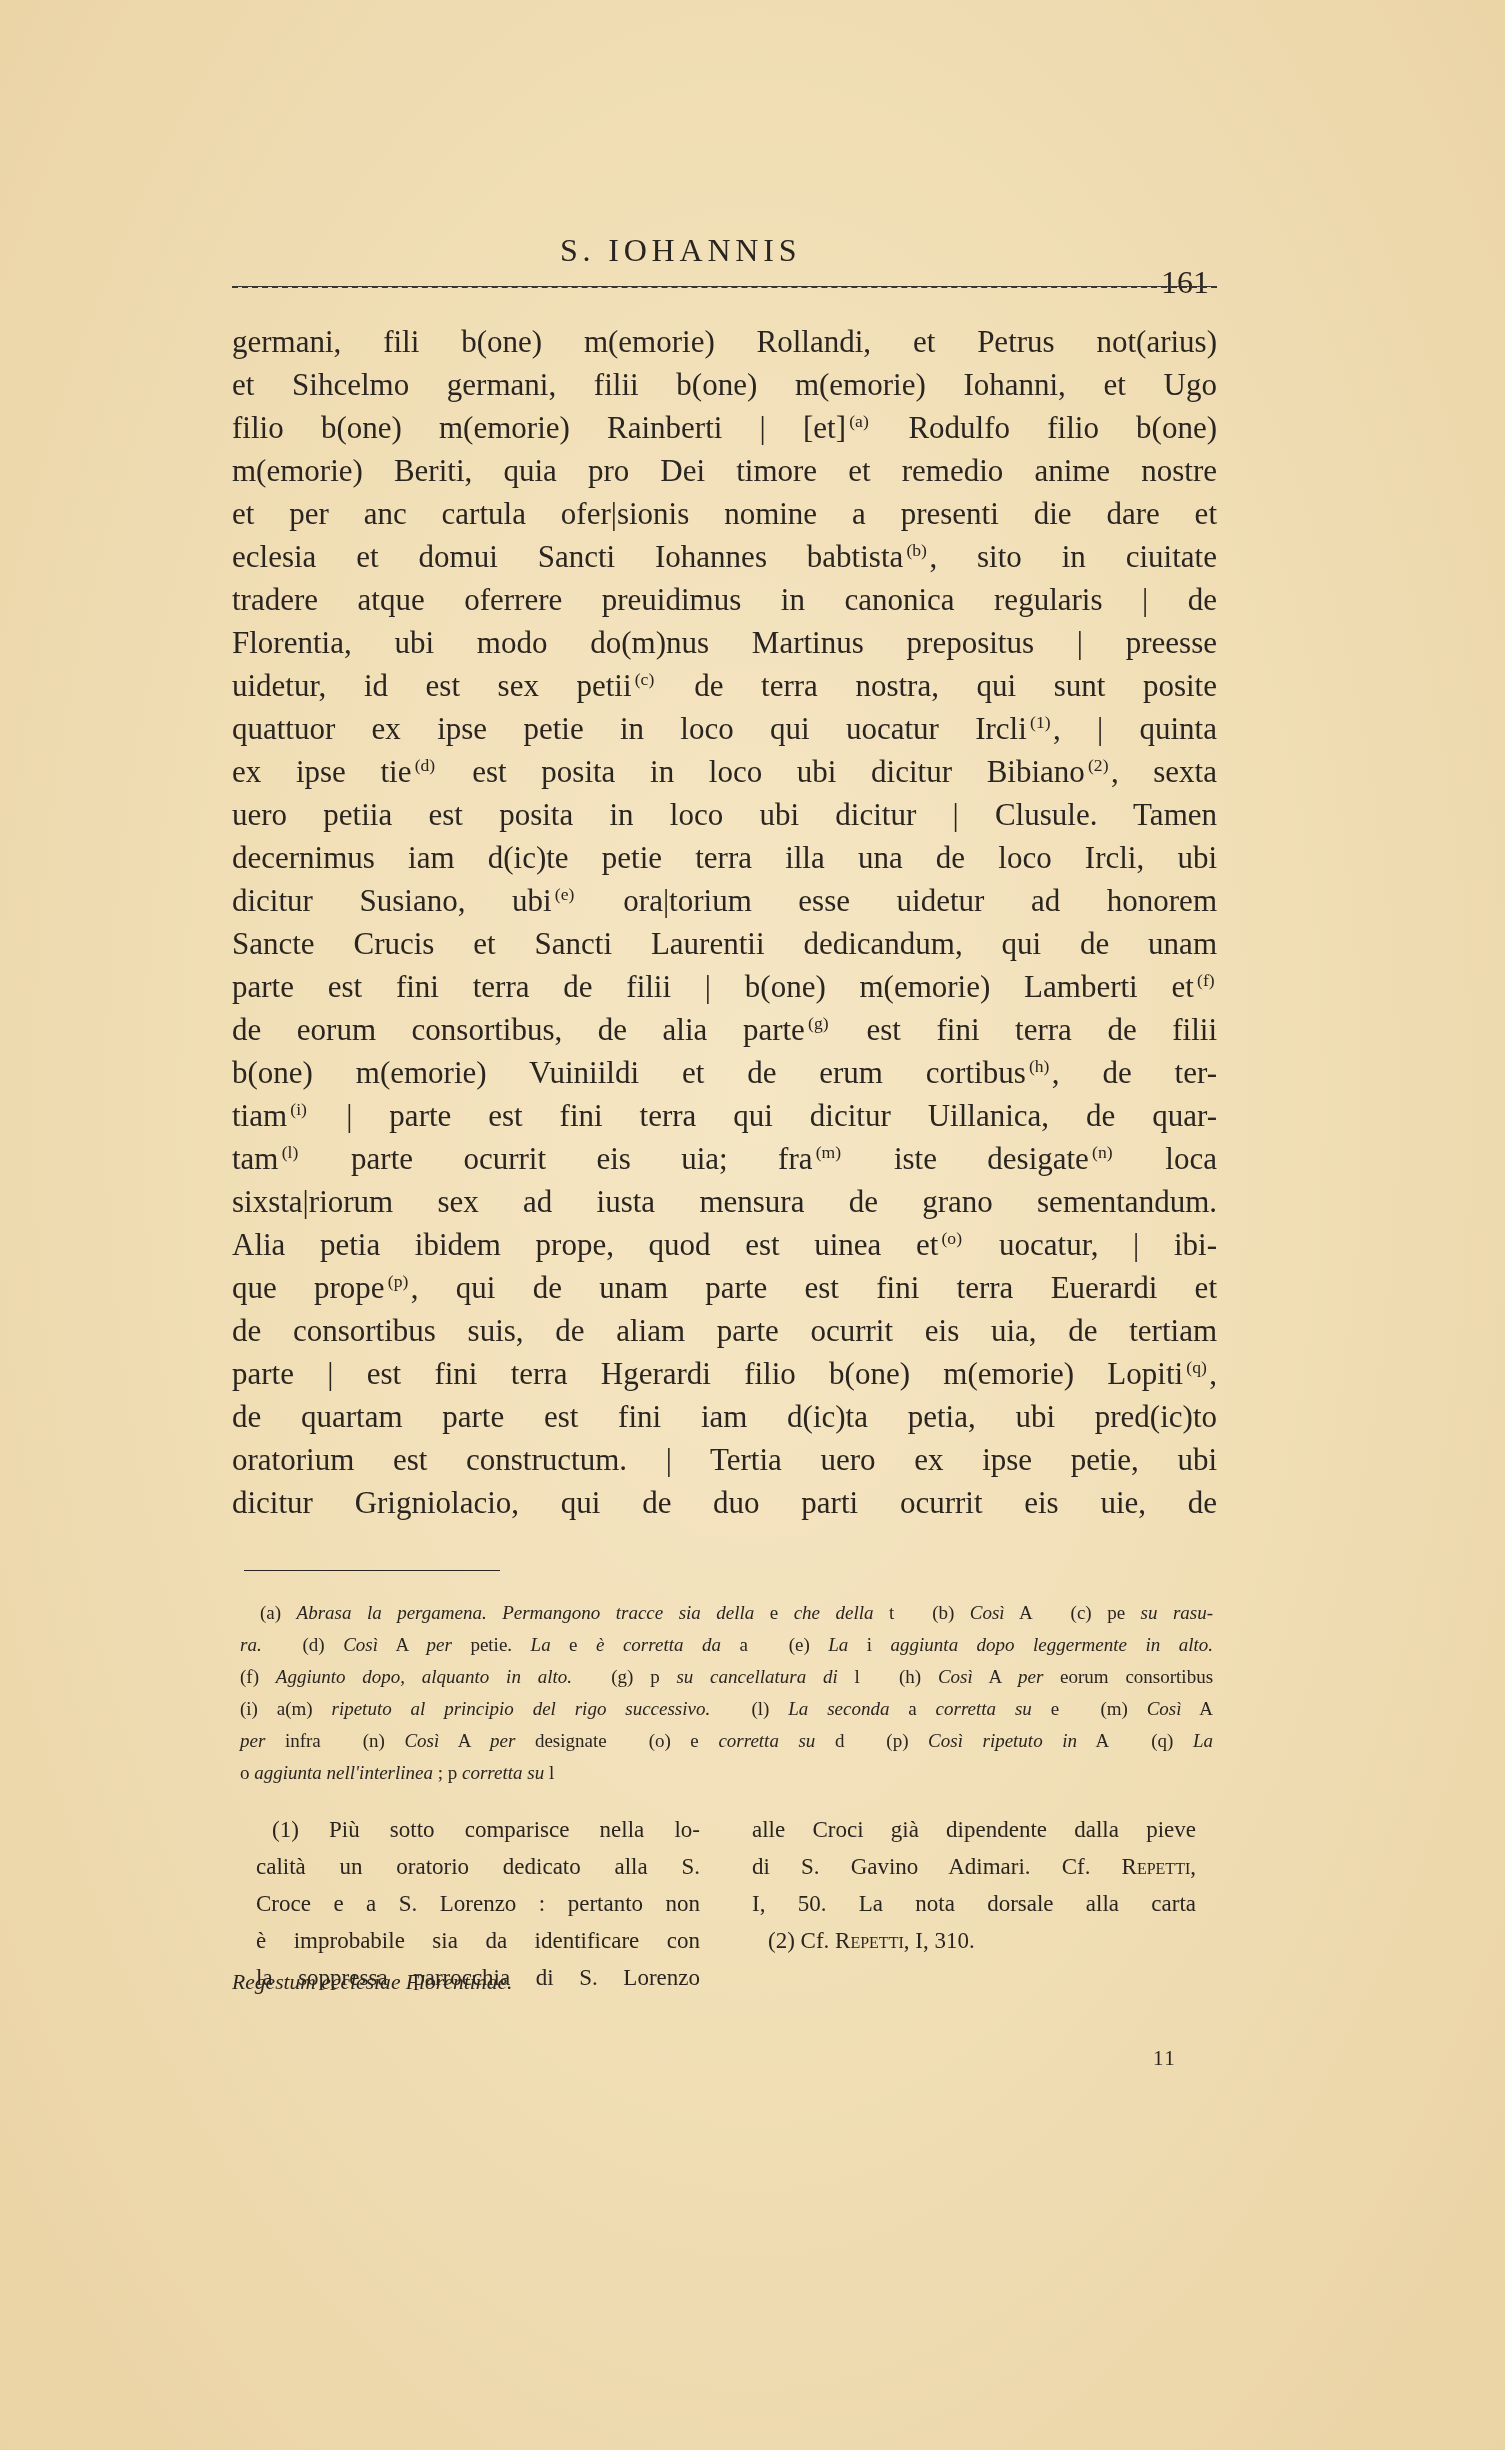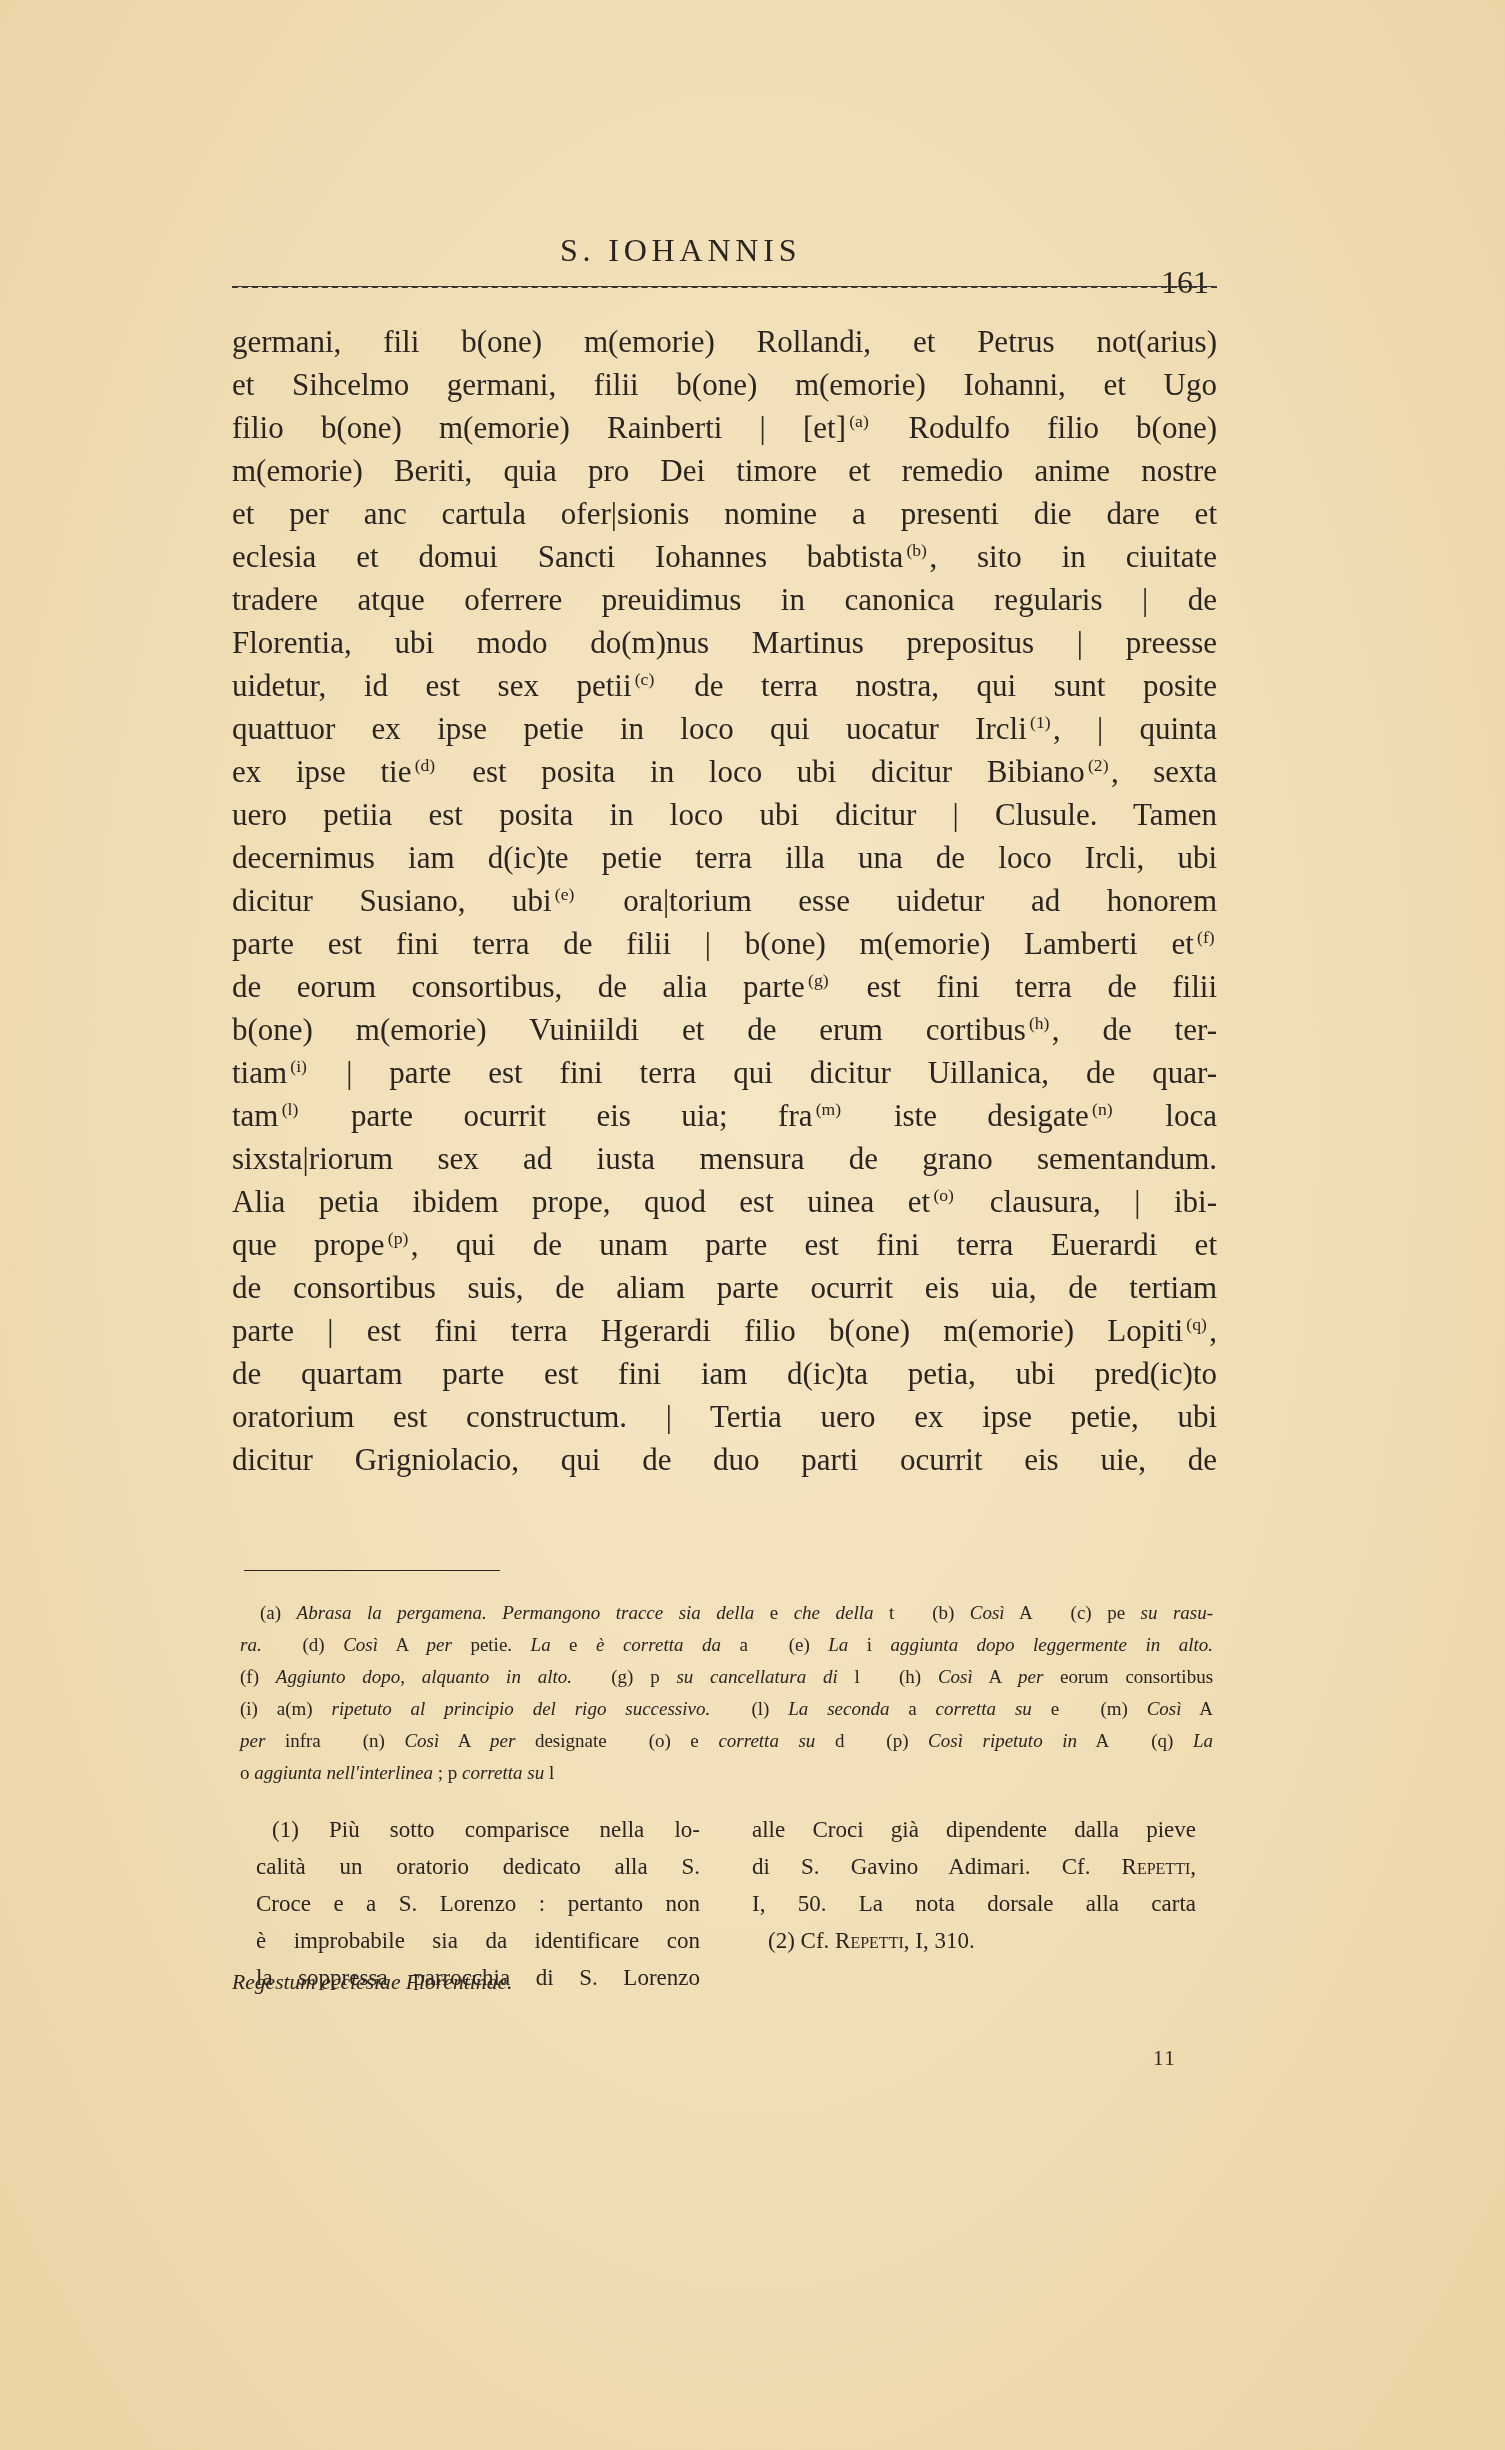--- a/index.html
+++ b/index.html
@@ -131,27 +131,28 @@
       <span class="body-line"><span>et per anc cartula ofer|sionis nomine a presenti die dare et</span></span>
       <span class="body-line"><span>eclesia et domui Sancti Iohannes babtista</span><sup class="note">(b)</sup><span>, sito in ciuitate</span></span>
       <span class="body-line"><span>tradere atque oferrere preuidimus in canonica regularis | de</span></span>
       <span class="body-line"><span>Florentia, ubi modo do(m)nus Martinus prepositus | preesse</span></span>
       <span class="body-line"><span>uidetur, id est sex petii</span><sup class="note">(c)</sup><span> de terra nostra, qui sunt posite</span></span>
       <span class="body-line"><span>quattuor ex ipse petie in loco qui uocatur Ircli</span><sup class="note">(1)</sup><span>, | quinta</span></span>
       <span class="body-line"><span>ex ipse tie</span><sup class="note">(d)</sup><span> est posita in loco ubi dicitur Bibiano</span><sup class="note">(2)</sup><span>, sexta</span></span>
       <span class="body-line"><span>uero petiia est posita in loco ubi dicitur | Clusule. Tamen</span></span>
       <span class="body-line"><span>decernimus iam d(ic)te petie terra illa una de loco Ircli, ubi</span></span>
       <span class="body-line"><span>dicitur Susiano, ubi</span><sup class="note">(e)</sup><span> ora|torium esse uidetur ad honorem</span></span>
+      <span class="body-line"><span>Sancte Crucis et Sancti Laurentii dedicandum, qui de unam</span></span>
       <span class="body-line"><span>parte est fini terra de filii | b(one) m(emorie) Lamberti et</span><sup class="note">(f)</sup></span>
       <span class="body-line"><span>de eorum consortibus, de alia parte</span><sup class="note">(g)</sup><span> est fini terra de filii</span></span>
       <span class="body-line"><span>b(one) m(emorie) Vuiniildi et de erum cortibus</span><sup class="note">(h)</sup><span>, de ter-</span></span>
       <span class="body-line"><span>tiam</span><sup class="note">(i)</sup><span> | parte est fini terra qui dicitur Uillanica, de quar-</span></span>
       <span class="body-line"><span>tam</span><sup class="note">(l)</sup><span> parte ocurrit eis uia; fra</span><sup class="note">(m)</sup><span> iste desigate</span><sup class="note">(n)</sup><span> loca</span></span>
       <span class="body-line"><span>sixsta|riorum sex ad iusta mensura de grano sementandum.</span></span>
-      <span class="body-line"><span>Alia petia ibidem prope, quod est uinea et</span><sup class="note">(o)</sup><span> clausura, | ibi-</span></span>
+      <span class="body-line"><span>Alia petia ibidem prope, quod est uinea et</span><sup class="note">(o)</sup><span> uocatur, | ibi-</span></span>
       <span class="body-line"><span>que prope</span><sup class="note">(p)</sup><span>, qui de unam parte est fini terra Euerardi et</span></span>
       <span class="body-line"><span>de consortibus suis, de aliam parte ocurrit eis uia, de tertiam</span></span>
       <span class="body-line"><span>parte | est fini terra Hgerardi filio b(one) m(emorie) Lopiti</span><sup class="note">(q)</sup><span>,</span></span>
       <span class="body-line"><span>de quartam parte est fini iam d(ic)ta petia, ubi pred(ic)to</span></span>
       <span class="body-line"><span>oratorium est constructum. | Tertia uero ex ipse petie, ubi</span></span>
       <span class="body-line last"><span>dicitur Grigniolacio, qui de duo parti ocurrit eis uie, de</span></span>
     </div>
 
   <div class="fn-rule"></div>
 

